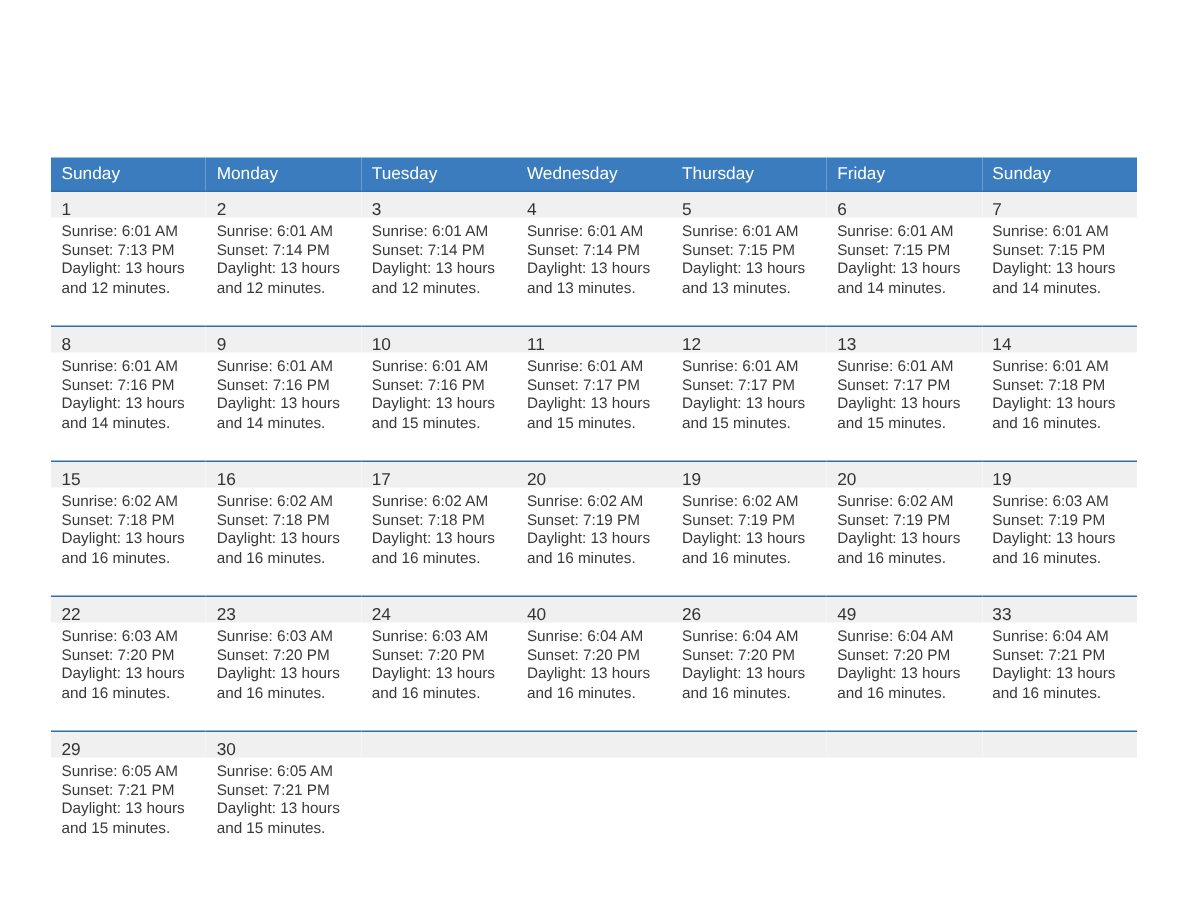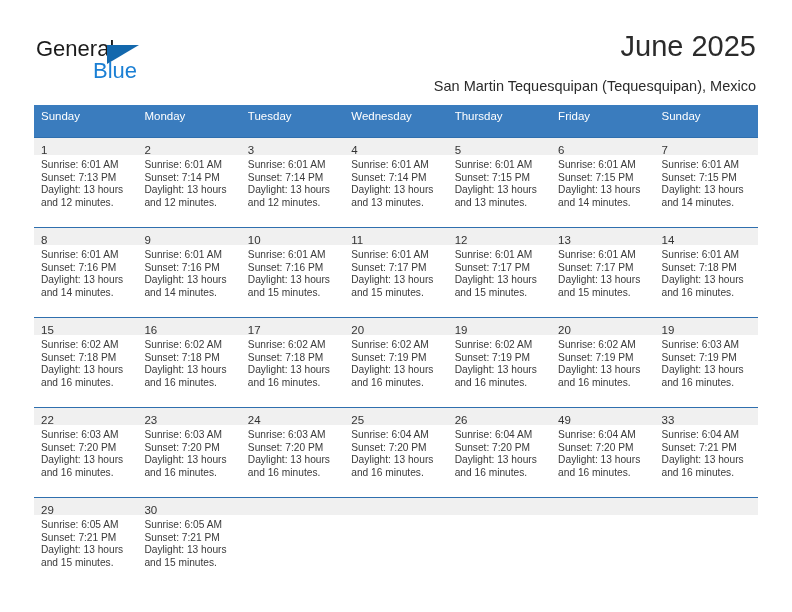--- a/index.html
+++ b/index.html
@@ -93,21 +93,21 @@
     table-layout: fixed;
   }
   .calendar col { width: 103.43px; }
 
   .calendar thead th {
     background: #3a7cbe;
     color: #ffffff;
     font-size: 11.5px;
     font-weight: normal;
     text-align: left;
-    padding: 5px 0 15px 7px;
+    padding: 5px 0 5px 7px;
     height: 20px;
     box-sizing: border-box;
     border: none;
   }
 
   .daycell {
     vertical-align: top;
     padding: 0;
     border: none;
     border-top: 1.6px solid #2f6fae;
@@ -135,31 +135,20 @@
     line-height: 12.6px;
     color: #3a3a3a;
   }
   .details div { white-space: nowrap; }
 </style>
 </head>
 <body>
 
 <div class="page">
 
-  <div class="header">
-
-    <div class="logo">
-      <span class="logo-general">General</span>
-      <span class="logo-triangle"></span>
-      <span class="logo-blue">Blue</span>
-    </div>
-
-    <div class="title">June 2025</div>
-    <div class="subtitle">San Martin Tequesquipan (Tequesquipan), Mexico</div>
-  </div>
 
   <table class="calendar">
     <colgroup>
       <col>
         <col>
         <col>
         <col>
         <col>
         <col>
         <col>
@@ -393,21 +382,21 @@
           <td class="daycell">
             <div class="daynum-band"><span class="daynum">24</span></div>
             <div class="details">
               <div>Sunrise: 6:03 AM</div>
               <div>Sunset: 7:20 PM</div>
               <div>Daylight: 13 hours</div>
               <div>and 16 minutes.</div>
             </div>
           </td>
           <td class="daycell">
-            <div class="daynum-band"><span class="daynum">25</span></div>
+            <div class="daynum-band"><span class="daynum">40</span></div>
             <div class="details">
               <div>Sunrise: 6:04 AM</div>
               <div>Sunset: 7:20 PM</div>
               <div>Daylight: 13 hours</div>
               <div>and 16 minutes.</div>
             </div>
           </td>
           <td class="daycell">
             <div class="daynum-band"><span class="daynum">26</span></div>
             <div class="details">

